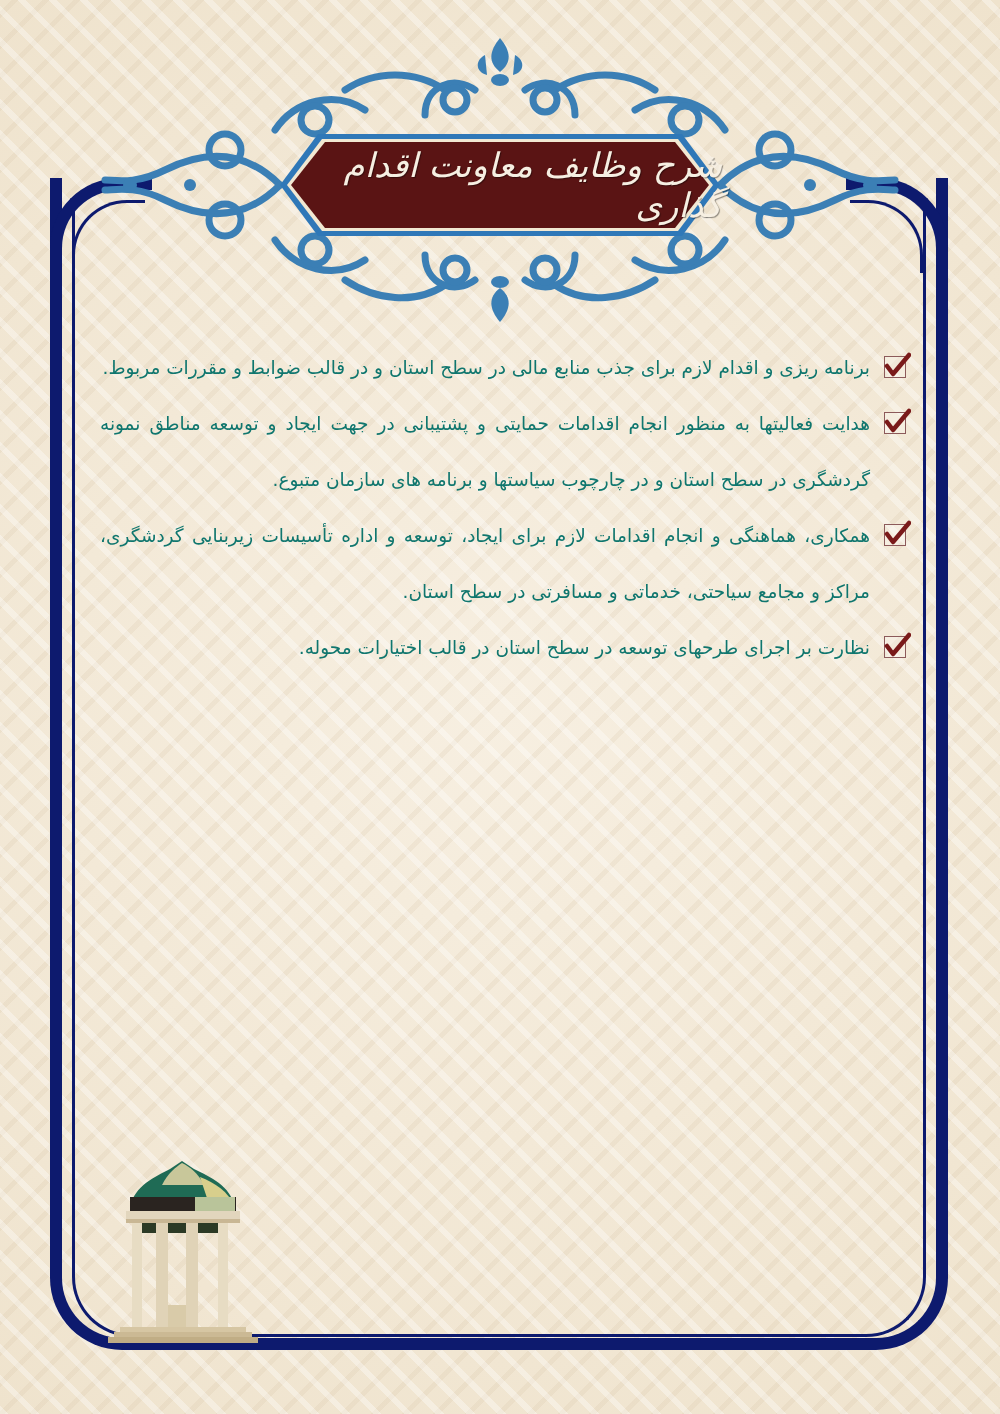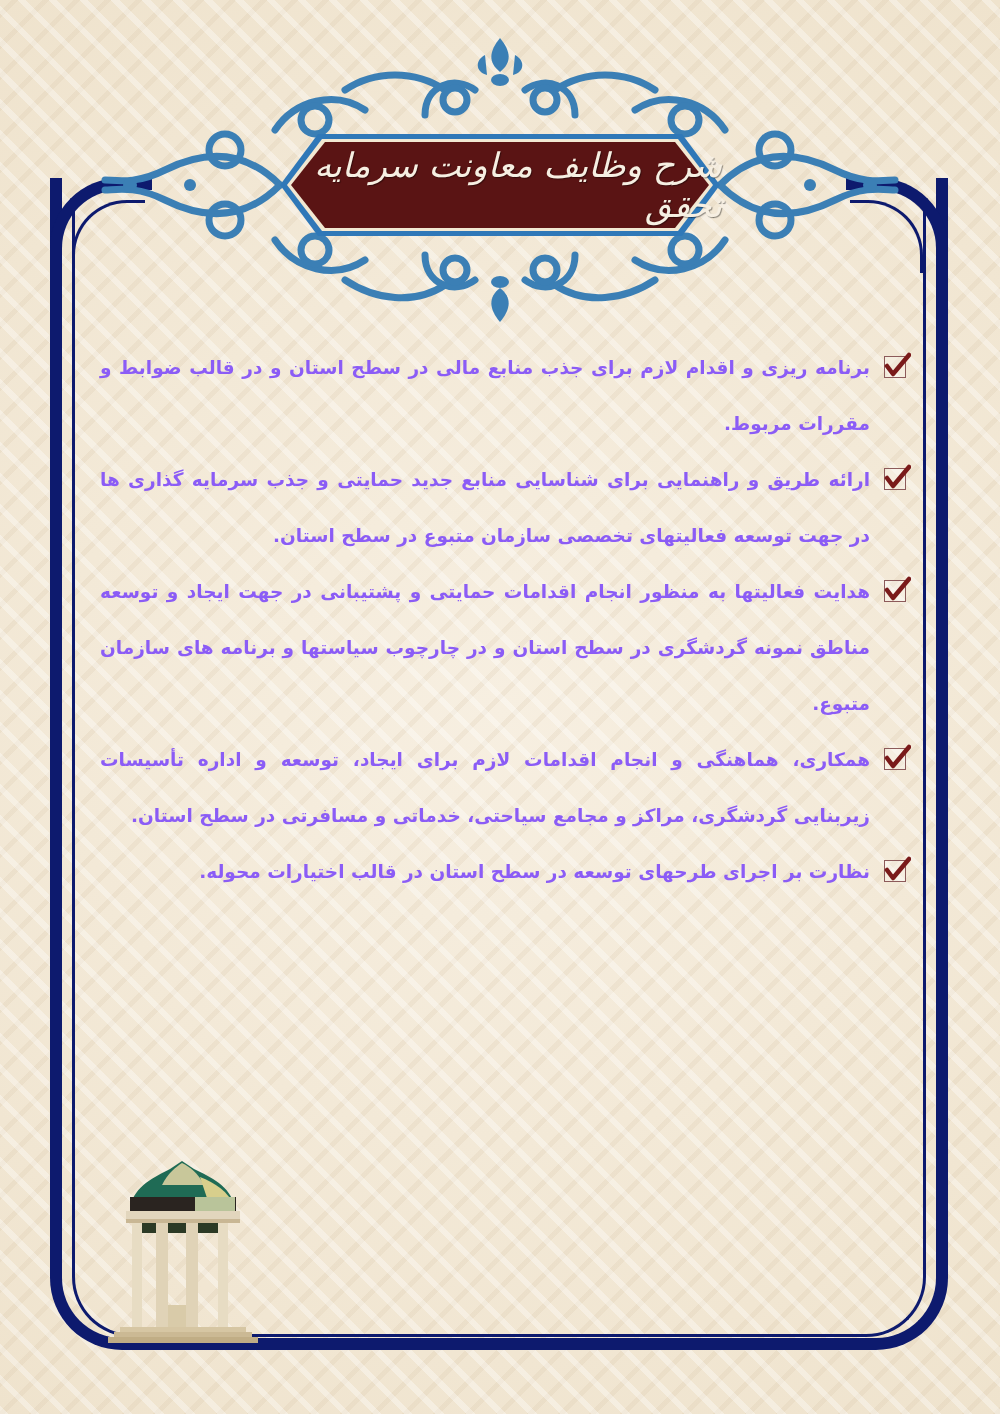--- a/index.html
+++ b/index.html
@@ -49,22 +49,22 @@
       font-size: 34px; direction: rtl; letter-spacing: 1px;
       text-shadow: 1px 1px 1px rgba(0,0,0,0.4);
     }
 
     .content {
       position: absolute; left: 100px; top: 340px; width: 806px;
       direction: rtl; text-align: justify;
     }
     .item {
       position: relative; padding-right: 36px;
-      font-family: "DejaVu Sans", sans-serif; font-weight: bold;
-      font-size: 18.5px; line-height: 56px; color: #8b5cf6;
+      font-family: "DejaVu Sans", sans-serif; font-weight: normal;
+      font-size: 18.5px; line-height: 56px; color: #0f766e;
       text-align-last: right;
     }
     .item + .item { margin-top: 0; }
     .check {
       position: absolute; right: 0; top: 16px; width: 22px; height: 22px;
       border: 1px solid #8c5a5a; background: rgba(255,255,255,0.25);
       box-sizing: border-box;
     }
     .check svg { position: absolute; left: -2px; top: -6px; }
 
@@ -129,38 +129,30 @@
     <circle cx="95" cy="155" r="6"></circle>
     <circle cx="715" cy="155" r="6"></circle>
   </g>
 </svg>
 
 <svg class="title-plaque" viewBox="0 0 444 106">
   <polygon points="40,2 404,2 442,53 404,104 40,104 2,53" fill="#2f78b8"></polygon>
   <polygon points="44,7 400,7 435,53 400,99 44,99 9,53" fill="#f2e8d2"></polygon>
   <polygon points="47,10 397,10 431,53 397,96 47,96 13,53" fill="#5a1414"></polygon>
 </svg>
-<div class="title-text">شرح وظایف معاونت سرمایه تحقق</div>
+<div class="title-text">شرح وظایف معاونت اقدام گذاری</div>
 
 <div class="content">
   <div class="item">
     <span class="check">
       <svg width="28" height="28" viewBox="0 0 28 28">
           <path d="M4,15 L10,23 L26,4" fill="none" stroke="#7a1a1a" stroke-width="4.5" stroke-linecap="round" stroke-linejoin="round"></path>
         </svg>
     </span>
     <span>برنامه ریزی و اقدام لازم برای جذب منابع مالی در سطح استان و در قالب ضوابط و مقررات مربوط.</span>
-  </div>
-  <div class="item">
-    <span class="check">
-      <svg width="28" height="28" viewBox="0 0 28 28">
-          <path d="M4,15 L10,23 L26,4" fill="none" stroke="#7a1a1a" stroke-width="4.5" stroke-linecap="round" stroke-linejoin="round"></path>
-        </svg>
-    </span>
-    <span>ارائه طریق و راهنمایی برای شناسایی منابع جدید حمایتی و جذب سرمایه گذاری ها در جهت توسعه فعالیتهای تخصصی سازمان متبوع در سطح استان.</span>
   </div>
   <div class="item">
     <span class="check">
       <svg width="28" height="28" viewBox="0 0 28 28">
           <path d="M4,15 L10,23 L26,4" fill="none" stroke="#7a1a1a" stroke-width="4.5" stroke-linecap="round" stroke-linejoin="round"></path>
         </svg>
     </span>
     <span>هدایت فعالیتها به منظور انجام اقدامات حمایتی و پشتیبانی در جهت ایجاد و توسعه مناطق نمونه گردشگری در سطح استان و در چارچوب سیاستها و برنامه های سازمان متبوع.</span>
   </div>
   <div class="item">

